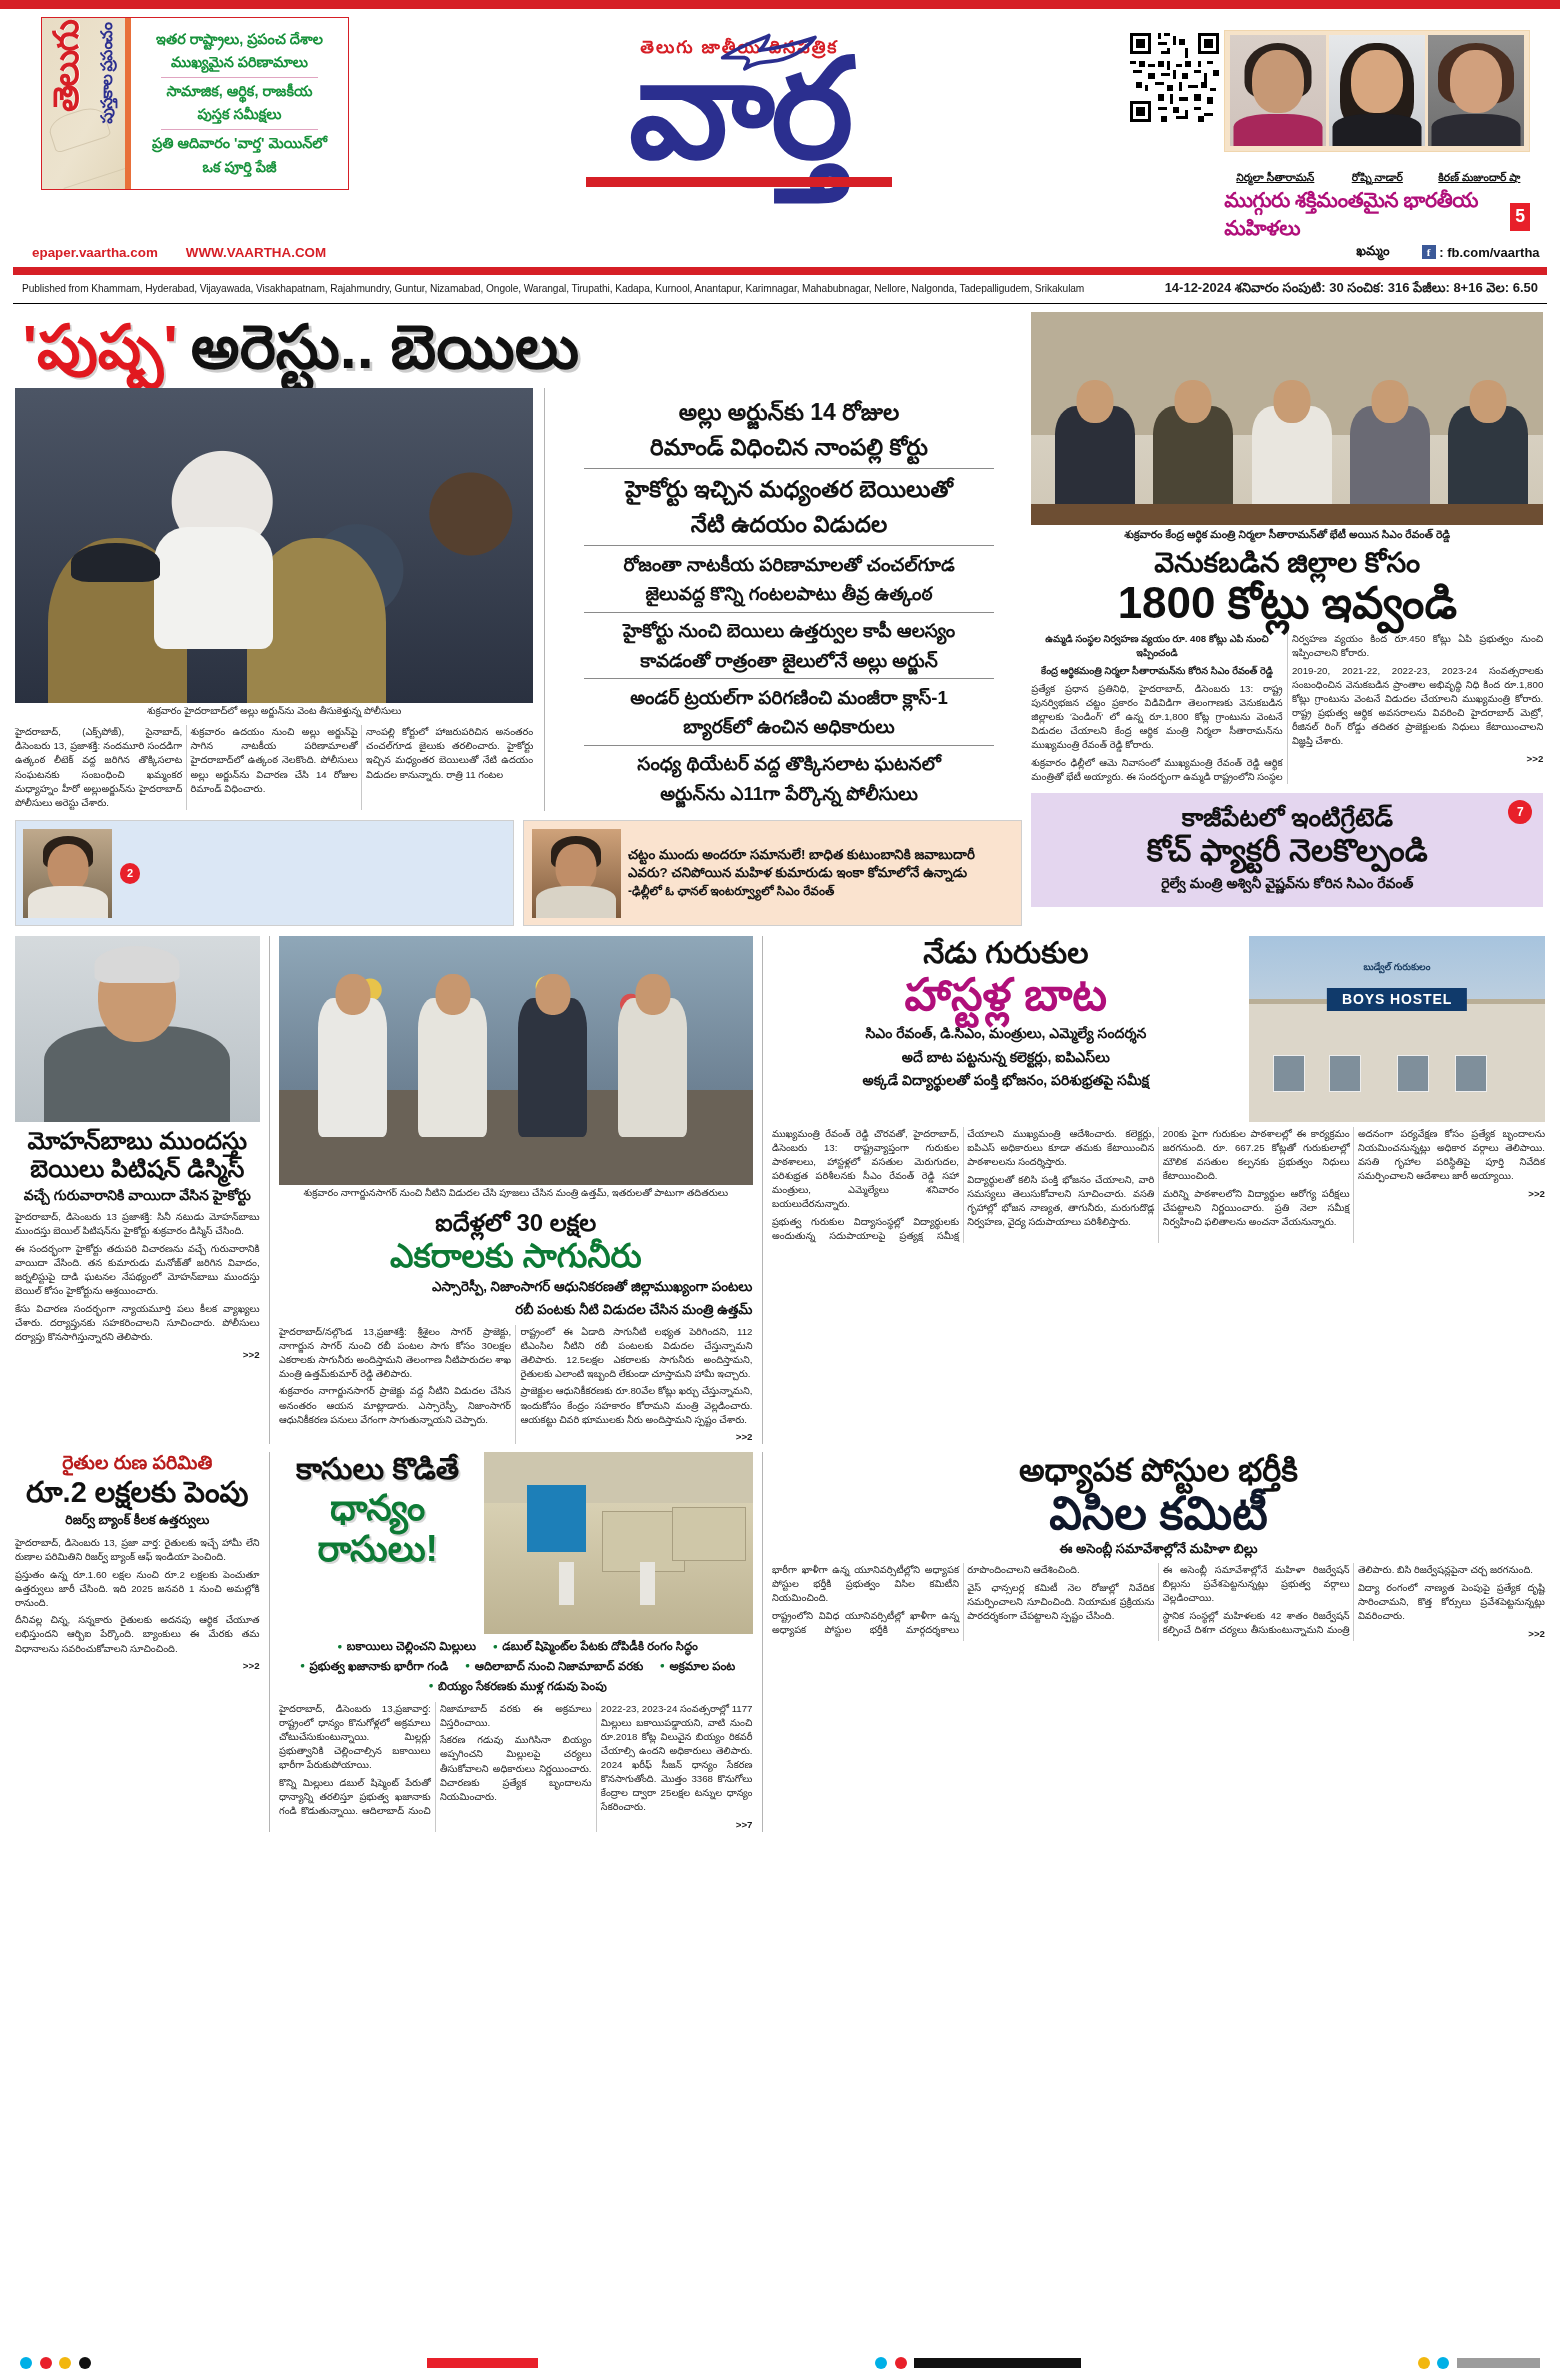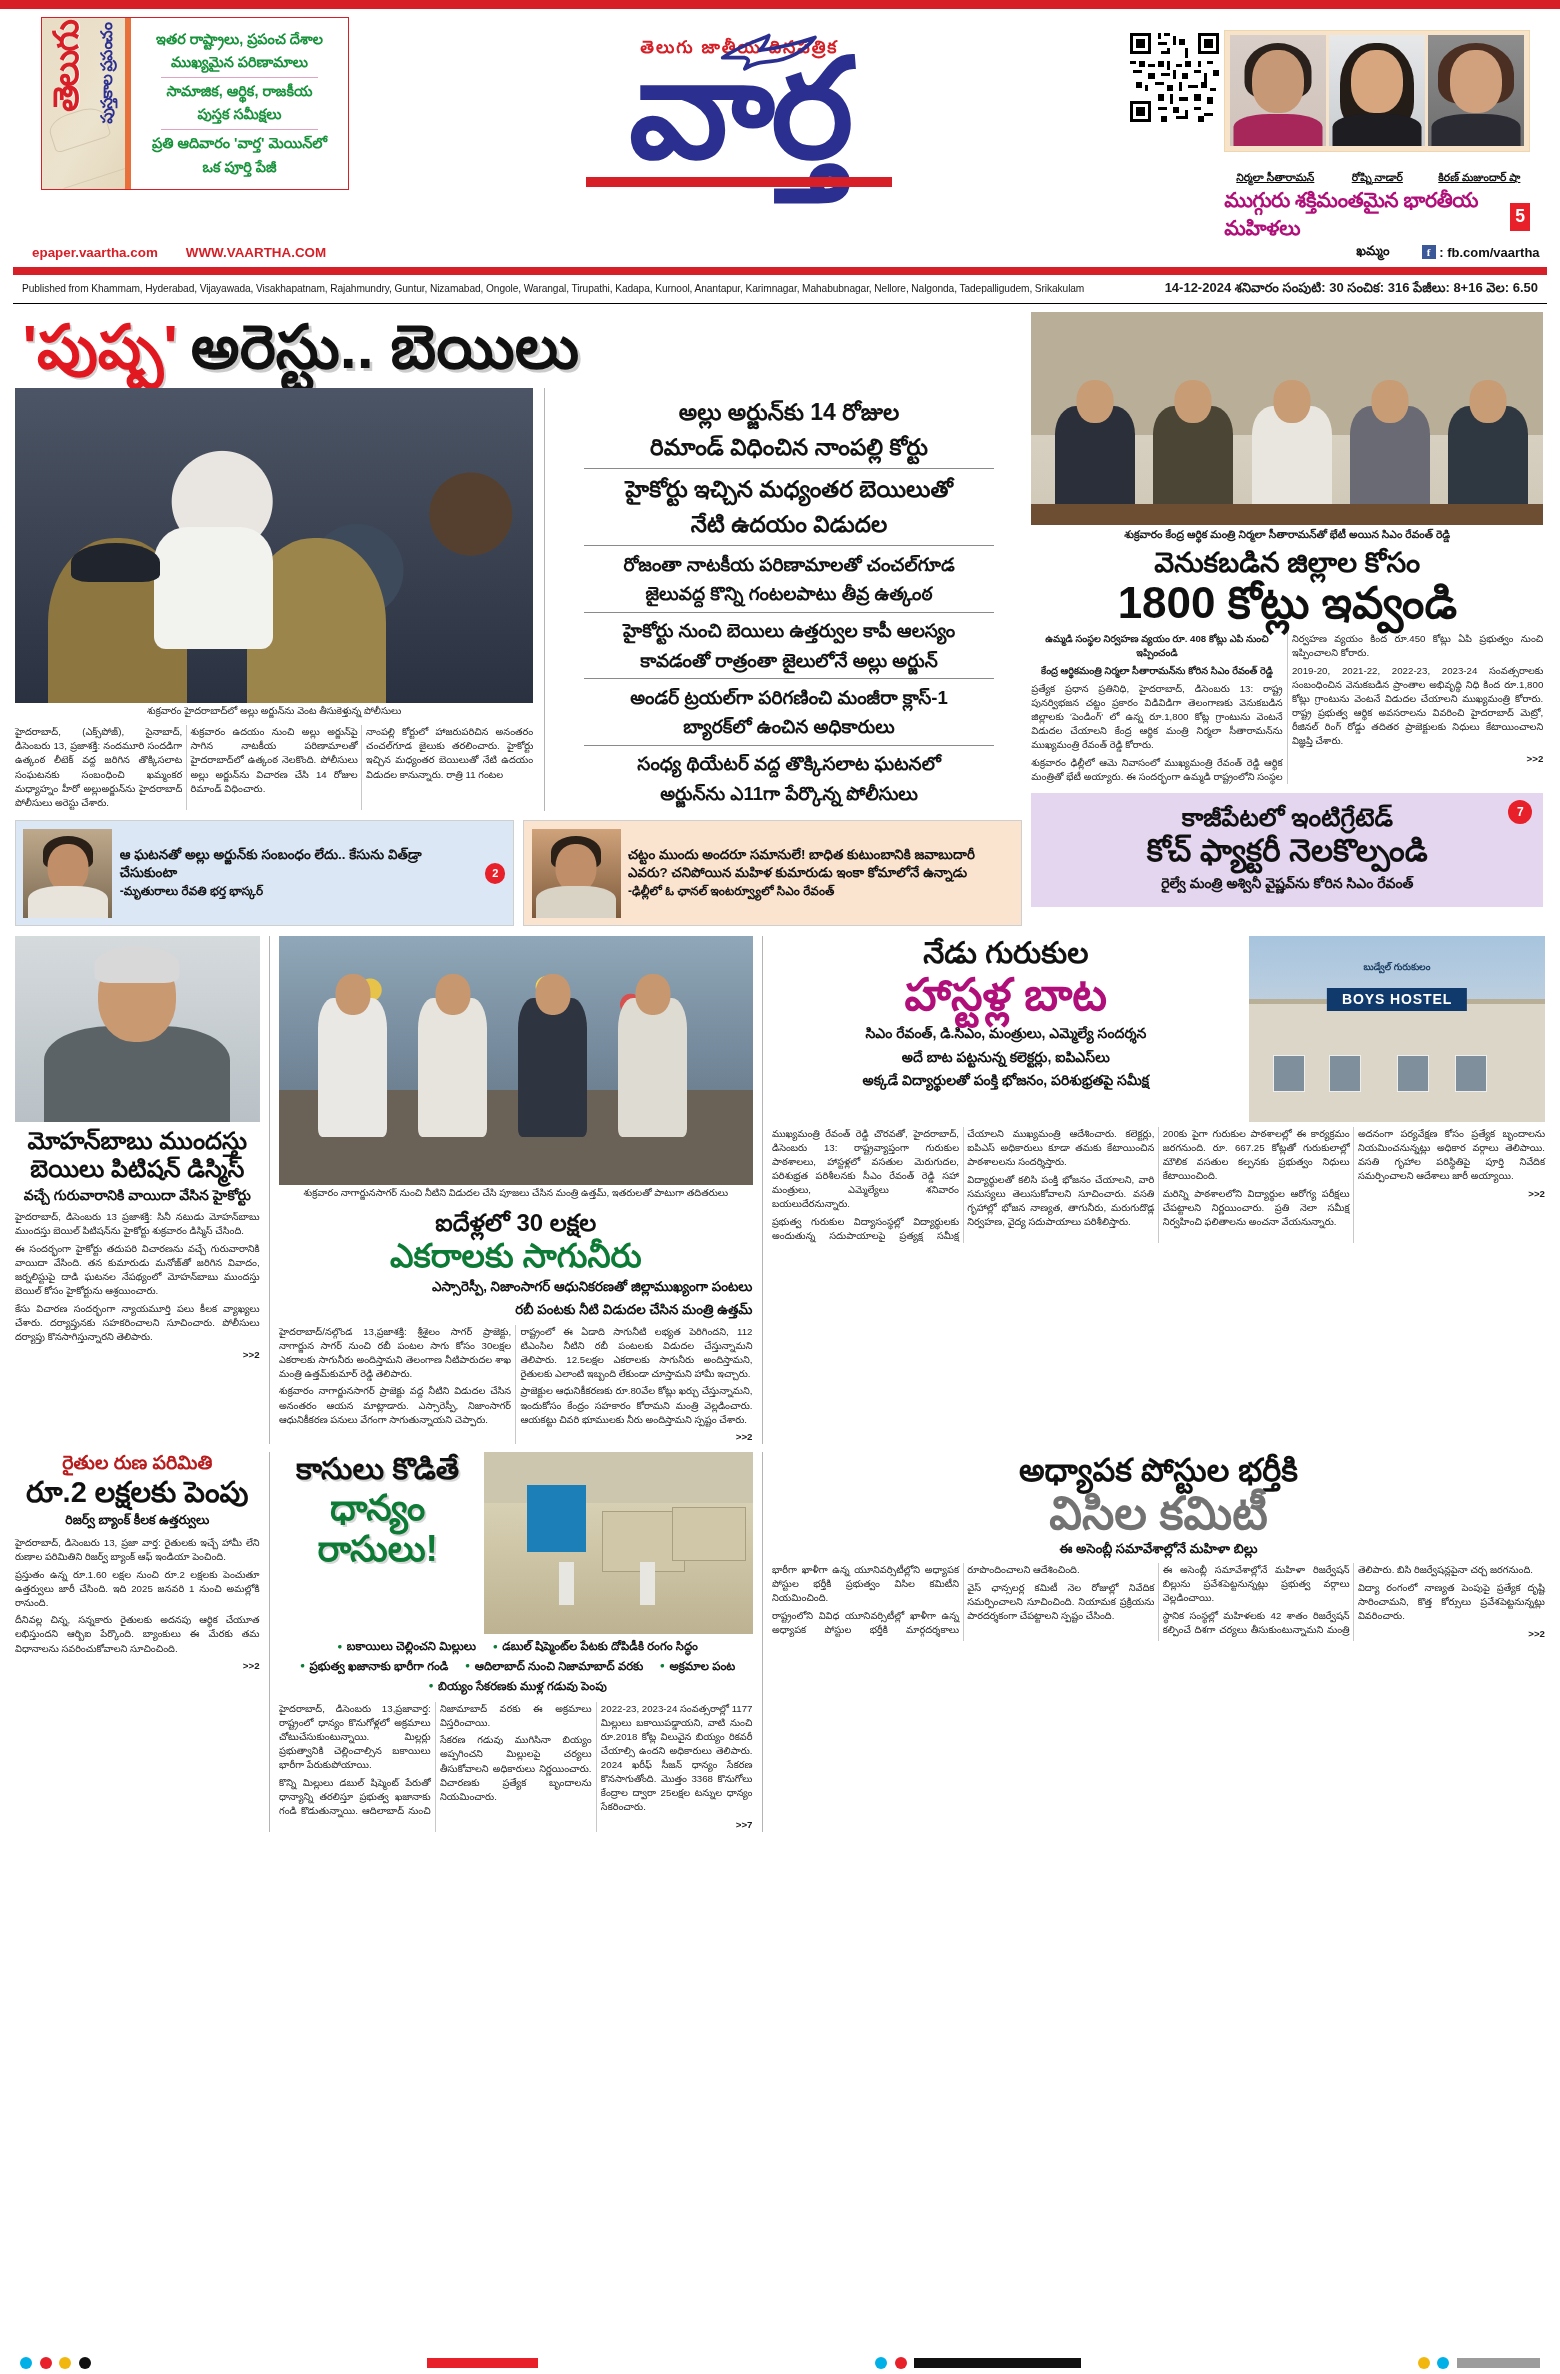--- a/index.html
+++ b/index.html
@@ -411,21 +411,21 @@
   .grain-photo .pile { position:absolute; bottom:0; left:0; width:100%; height:72%;
     background: linear-gradient(#d8d0b3,#bdb392); }
   .grain-photo .sack { position:absolute; background:#cfc7a8; border:0.9px solid #a89e80; }
   .grain-photo .mach { position:absolute; left:16%; top:18%; width:59px; height:67px; background:#1d7fb8; }
   .grain-photo .worker { position:absolute; bottom:16%; width:15px;height:43px;background:#e8e6e0; }
   .bullets { display: flex; flex-wrap: wrap; gap: 2.8px 16.7px; padding: 5.6px 3.7px 5.6px 7.4px; justify-content: center; }
   .bullets span { font-size: 11.6px; font-weight: 700; color: #141414; white-space: nowrap; }
   .bullets span::before { content: "\25CF"; color: #0d7a35; font-size: 8.3px; margin-right: 4.6px; vertical-align: 1.9px; }
 
   .bot-r-h1 { text-align:center; font-size: 32px; font-weight:700; color:#111; line-height:1.14; }
-  .bot-r-h2 { text-align:center; font-size: 46px; font-weight:700; color:#737373; line-height:1.1; }
+  .bot-r-h2 { text-align:center; font-size: 46px; font-weight:700; color:#0f172a; line-height:1.1; }
   .bot-r-sub { text-align:center; font-size: 15px; font-weight:700; color:#111; padding-top: 1.9px; }
   .bot-r-sub2 { text-align:center; font-size: 13px; font-weight:700; color:#111; padding: 1.9px 0 4.6px 0; }
   .bot-r-4col { column-count: 4; column-gap: 8.3px; column-rule: 0.9px solid #c8c8c8;
     font-size: 9.7px; line-height: 1.45; text-align: justify; color:#1a1a1a; }
   .bot-r-4col p { margin-bottom: 3.7px; }
 
   .vrule { width: 0.9px; background: #b4b4b4; }
 
   
   .reg-bar {
@@ -637,24 +637,20 @@
         </div>
       </div>
 
       <div class="sub-boxes">
         <div class="sub-box sb-blue">
           <div class="thumb t1">
               <div class="h"></div>
               <div class="f"></div>
               <div class="sh"></div>
             </div>
-          <div class="txt">
-            <span>ఆ ఘటనతో అల్లు అర్జున్‌కు సంబంధం లేదు.. కేసును విత్‌డ్రా చేసుకుంటా</span>
-            <span class="attrib">-మృతురాలు రేవతి భర్త భాస్కర్</span>
-          </div>
           <div class="page-dot">2</div>
         </div>
         <div class="sub-box sb-peach">
           <div class="thumb t2">
               <div class="h"></div>
               <div class="f"></div>
               <div class="sh"></div>
             </div>
           <div class="txt">
             <span>చట్టం ముందు అందరూ సమానులే! బాధిత కుటుంబానికి జవాబుదారీ ఎవరు? చనిపోయిన మహిళ కుమారుడు ఇంకా కోమాలోనే ఉన్నాడు</span>

